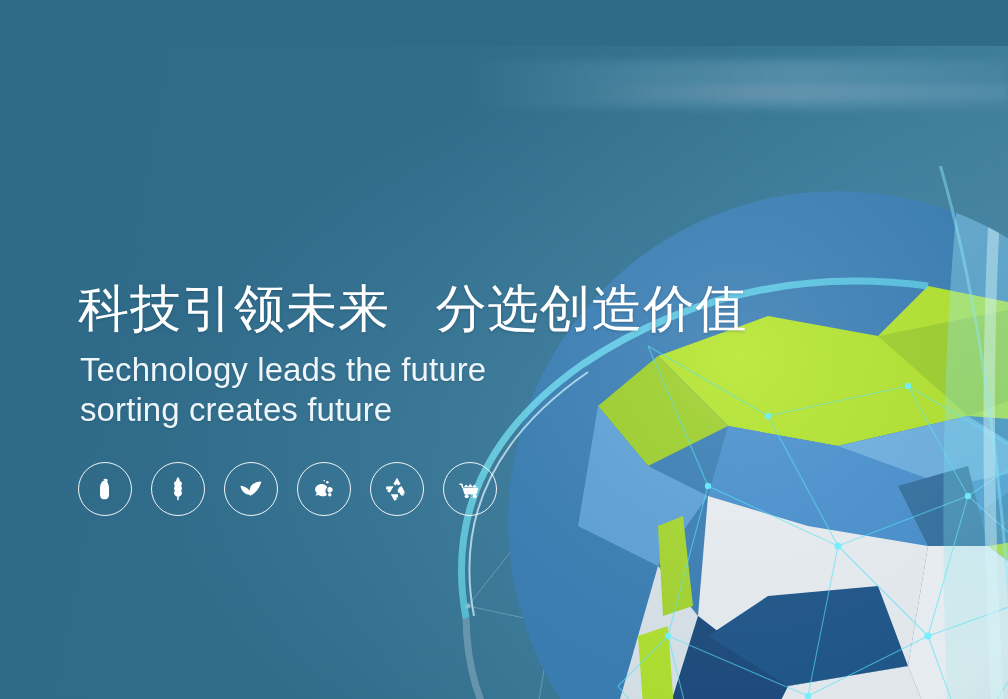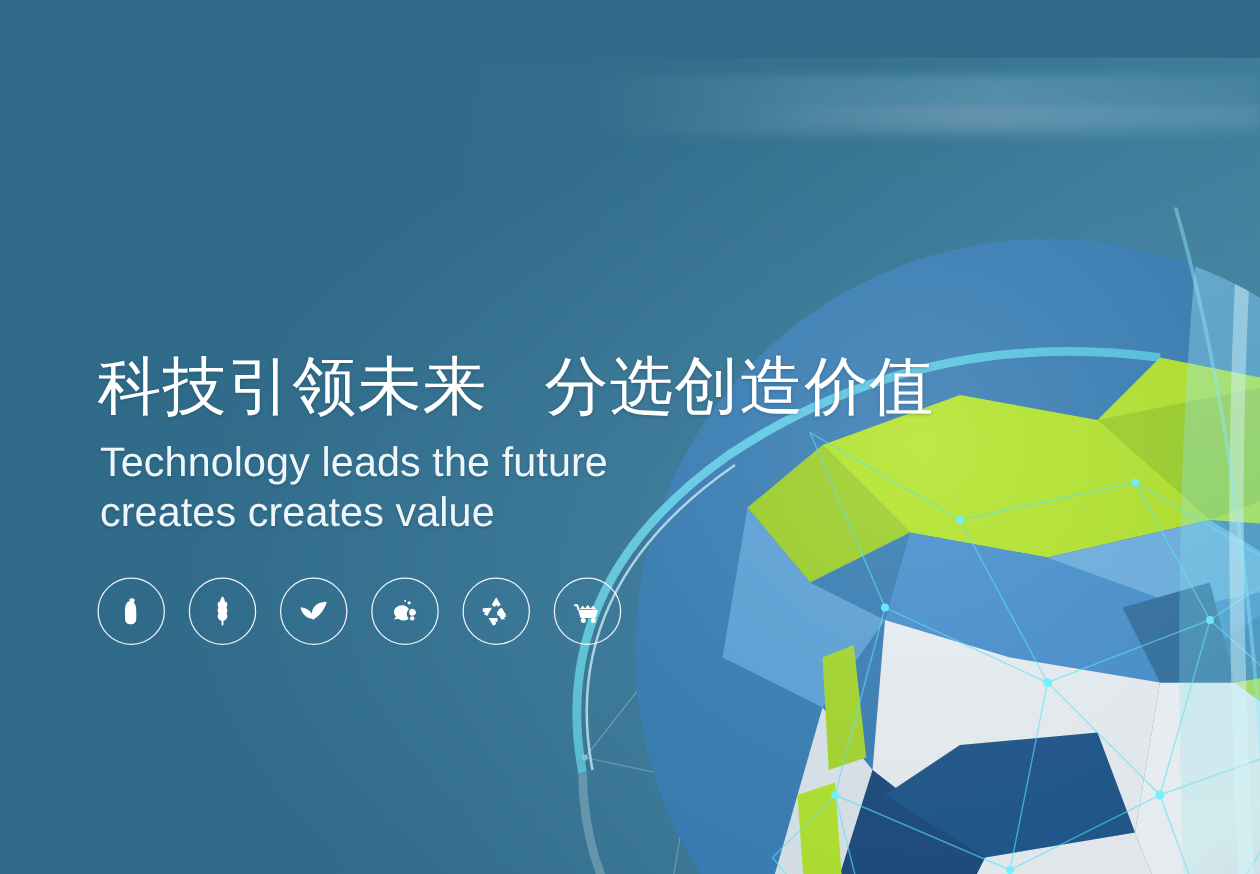--- a/index.html
+++ b/index.html
@@ -234,21 +234,21 @@
       <path d="M66 450 Q38 304 180 206" fill="none" stroke="#d8f8ff" stroke-width="2" opacity="0.7"></path>
 
       <path d="M520 -40 Q600 200 612 660" fill="none" stroke="#8fe9f6" stroke-width="3" opacity="0.45"></path>
     </svg>
   </div>
 
   <div class="content">
     <h1 class="headline">科技引领未来   分选创造价值</h1>
     <div class="subhead">
       <span class="line">Technology leads the future</span>
-      <span class="line">creates creates value</span>
+      <span class="line">sorting creates future</span>
     </div>
   </div>
 
   <div class="icon-row">
 
     <div class="icon-badge">
       <span>
         <svg viewBox="0 0 32 32" xmlns="http://www.w3.org/2000/svg">
           <path d="M16.6 4.2c-1.1 0-2 .6-2.6 1.5l-.1.2c.9.1 1.6.5 2.1 1 .5.6.7 1.3.6 2 1.1-.5 2-1.2 2.4-2.1.5-1.1-.2-2.6-2.4-2.6z"></path>
           <path d="M12.9 7.4c-1.6 1.4-2.6 4.1-2.6 7.9v7.3c0 3 1.6 5.2 4.1 5.2h2.1c2.5 0 4.1-2.2 4.1-5.2v-6.9c0-4-1-6.8-2.6-8.2-.7-.6-1.6-.9-2.5-.9s-1.8.3-2.6.8z"></path>

